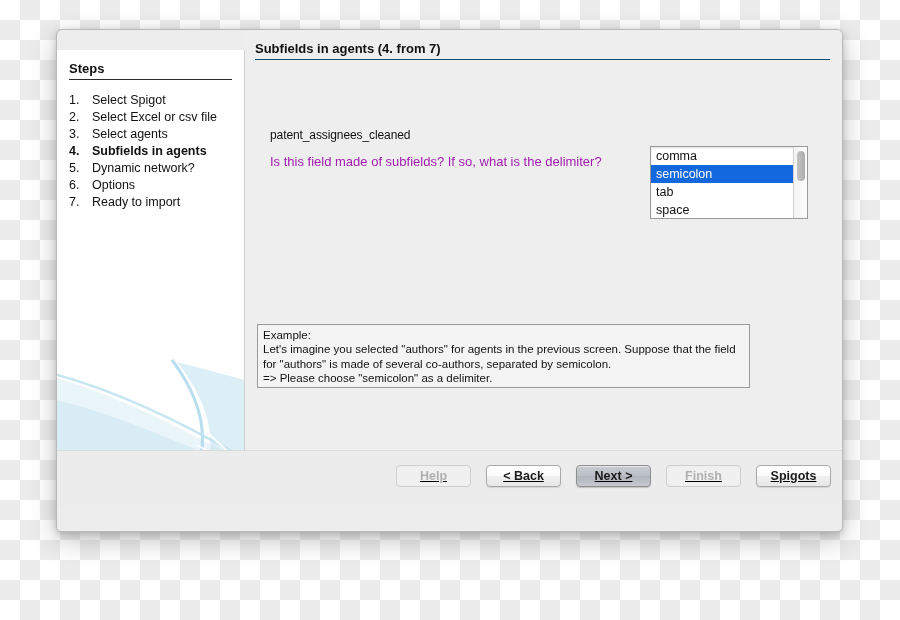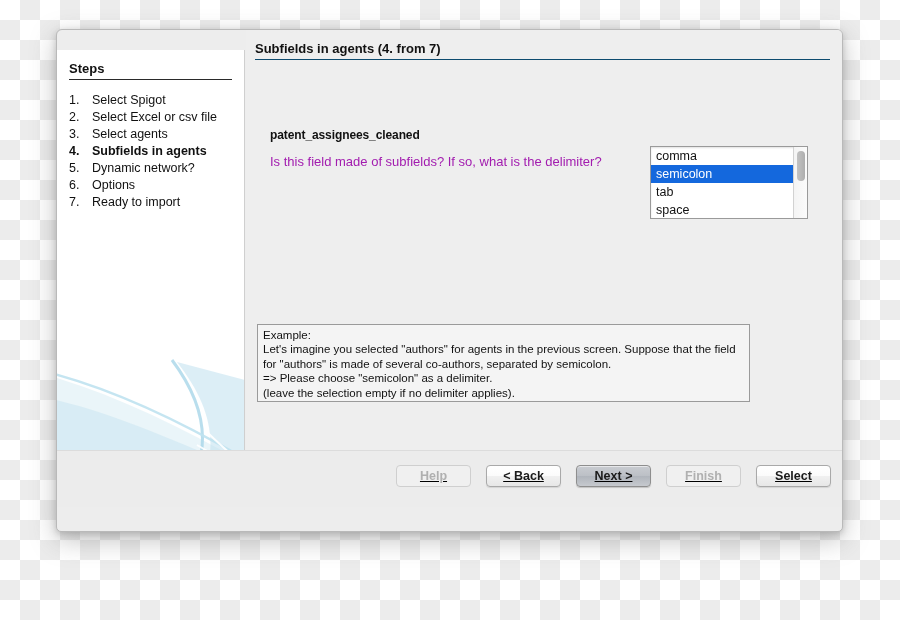--- a/index.html
+++ b/index.html
@@ -101,21 +101,21 @@
     margin: 11px 12px 0 9px;
     font-size: 13px;
     font-weight: bold;
     color: #111;
     padding-bottom: 3px;
     border-bottom: 1px solid #0c4a6e;
   }
 
   #field-name {
     position: absolute; left: 24px; top: 98px;
-    font-size: 12px; font-weight: bold; color: #111;
+    font-size: 12px; font-weight: normal; color: #111;
     letter-spacing: -0.1px;
   }
   #question {
     position: absolute; left: 24px; top: 124px;
     font-size: 13px; color: #a21caf;
   }
 
   
   #listbox {
     position: absolute; left: 404px; top: 92px;
@@ -144,21 +144,21 @@
   #list-thumb {
     position: absolute; left: 3px; top: 4px;
     width: 8px; height: 30px;
     border-radius: 4px;
     background: linear-gradient(to right,#c2c2c2,#aeaeae);
   }
 
   
   #example {
     position: absolute; left: 11px; top: 294px;
-    width: 493px; height: 78px;
+    width: 493px; height: 64px;
     background: #f4f4f4;
     border: 1px solid #9a9a9a;
     padding: 3px 5px;
   }
   #example p {
     margin: 0;
     font-size: 11.5px;
     line-height: 14.4px;
     color: #111;
     white-space: nowrap;
@@ -269,28 +269,27 @@
         <div id="list-scroll">
           <div id="list-thumb"></div>
         </div>
       </div>
 
       <div id="example">
         <p>Example:</p>
         <p>Let's imagine you selected "authors" for agents in the previous screen. Suppose that the field</p>
         <p>for "authors" is made of several co-authors, separated by semicolon.</p>
         <p>=&gt; Please choose "semicolon" as a delimiter.</p>
-        <p>(leave the selection empty if no delimiter applies).</p>
       </div>
     </div>
 
     <div id="buttonbar">
       <div id="buttons">
         <button class="btn disabled">Help</button>
         <button class="btn">&lt; Back</button>
         <button class="btn default">Next &gt;</button>
         <button class="btn disabled">Finish</button>
-        <button class="btn">Select</button>
+        <button class="btn">Spigots</button>
       </div>
     </div>
 
   </div>
 </div>
 
 </body></html>

